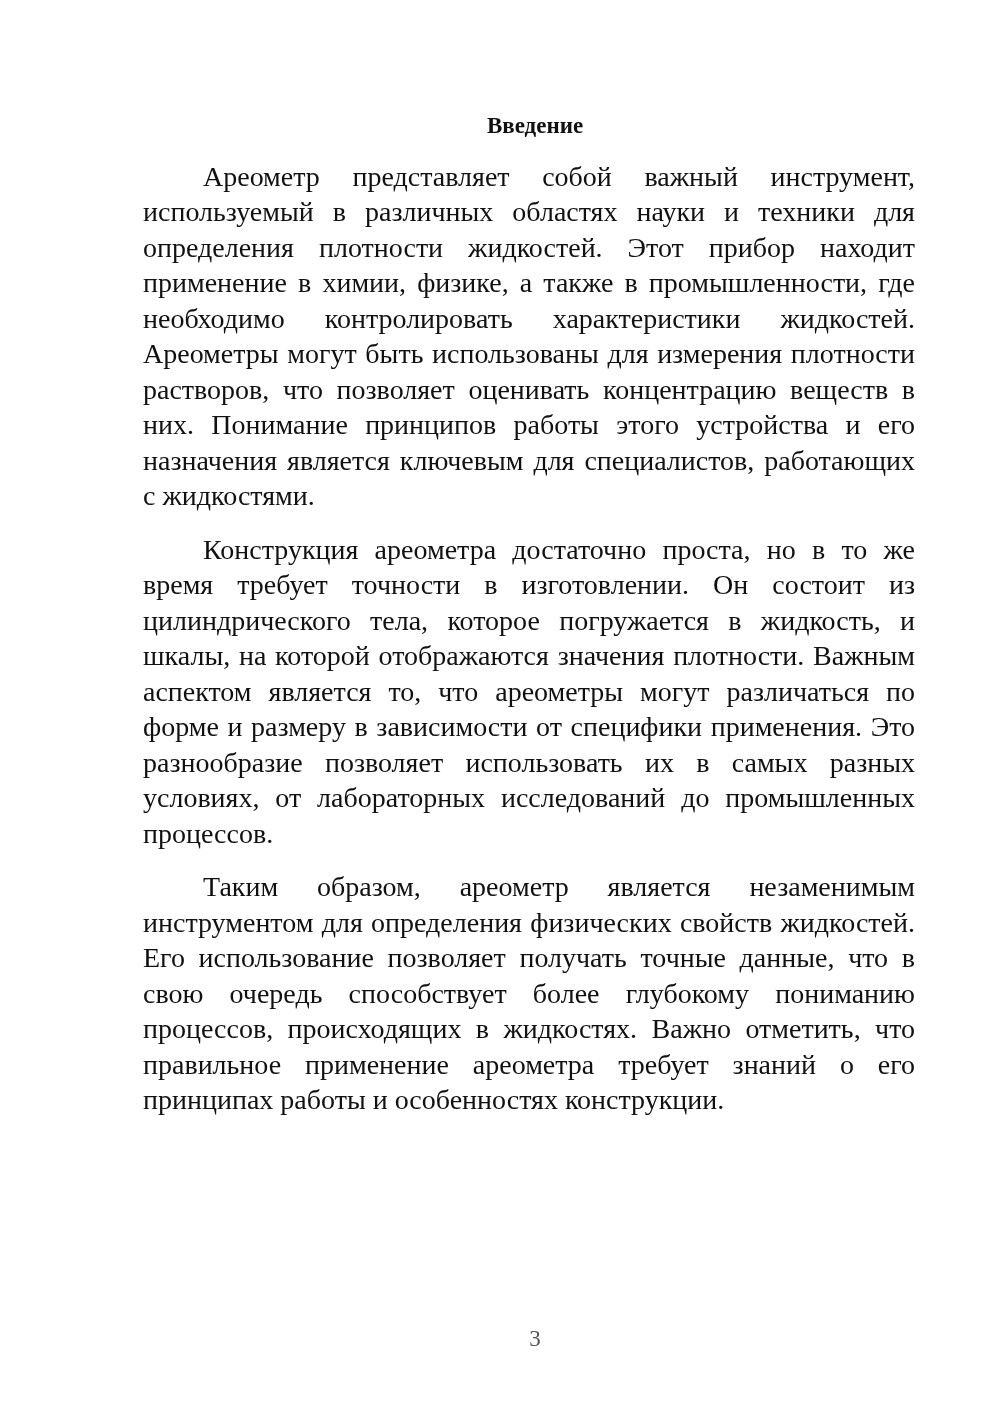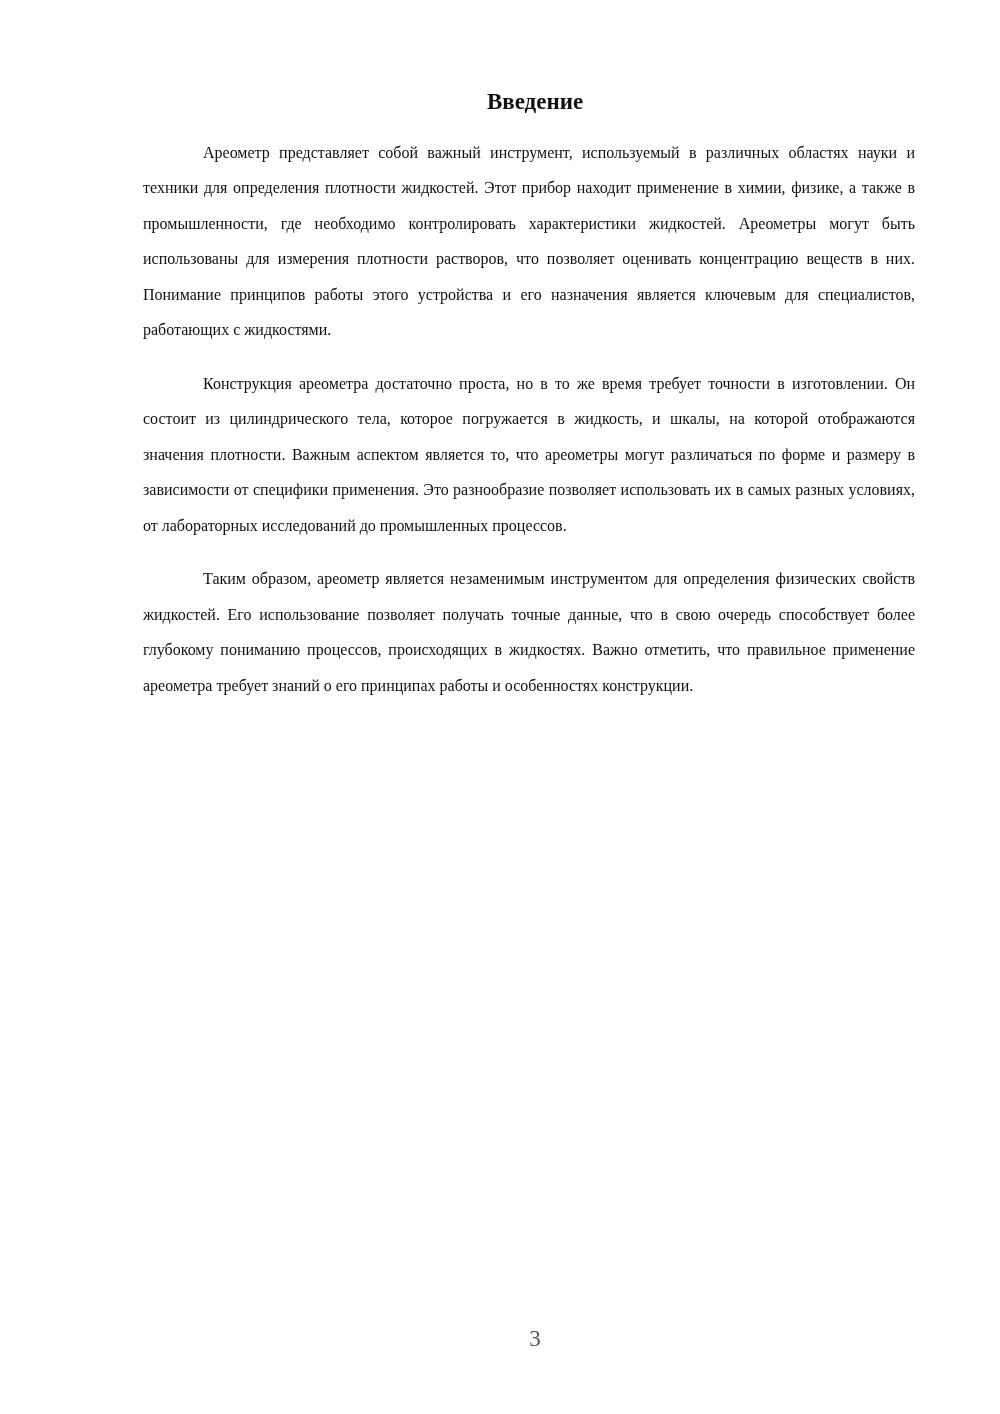--- a/index.html
+++ b/index.html
@@ -11,35 +11,35 @@
     position: relative;
     width: 1000px;
     height: 1414px;
     background: #ffffff;
     overflow: hidden;
     font-family: "Liberation Serif", "DejaVu Serif", serif;
     color: #111111;
   }
   .content {
     position: absolute;
-    top: 84px;
+    top: 108px;
     left: 143px;
     width: 784px;
   }
   .doc-title {
     margin: 0 0 15px 0;
     font-size: 23px;
     line-height: 35.5px;
     font-weight: bold;
     text-align: center;
     color: #111111;
   }
   .doc-paragraph {
     margin: 0 12px 18px 0;
-    font-size: 16px;
+    font-size: 28px;
     line-height: 35.5px;
     text-align: justify;
     text-indent: 60px;
     color: #111111;
   }
   .page-number {
     position: absolute;
     top: 1321px;
     left: 143px;
     width: 784px;

